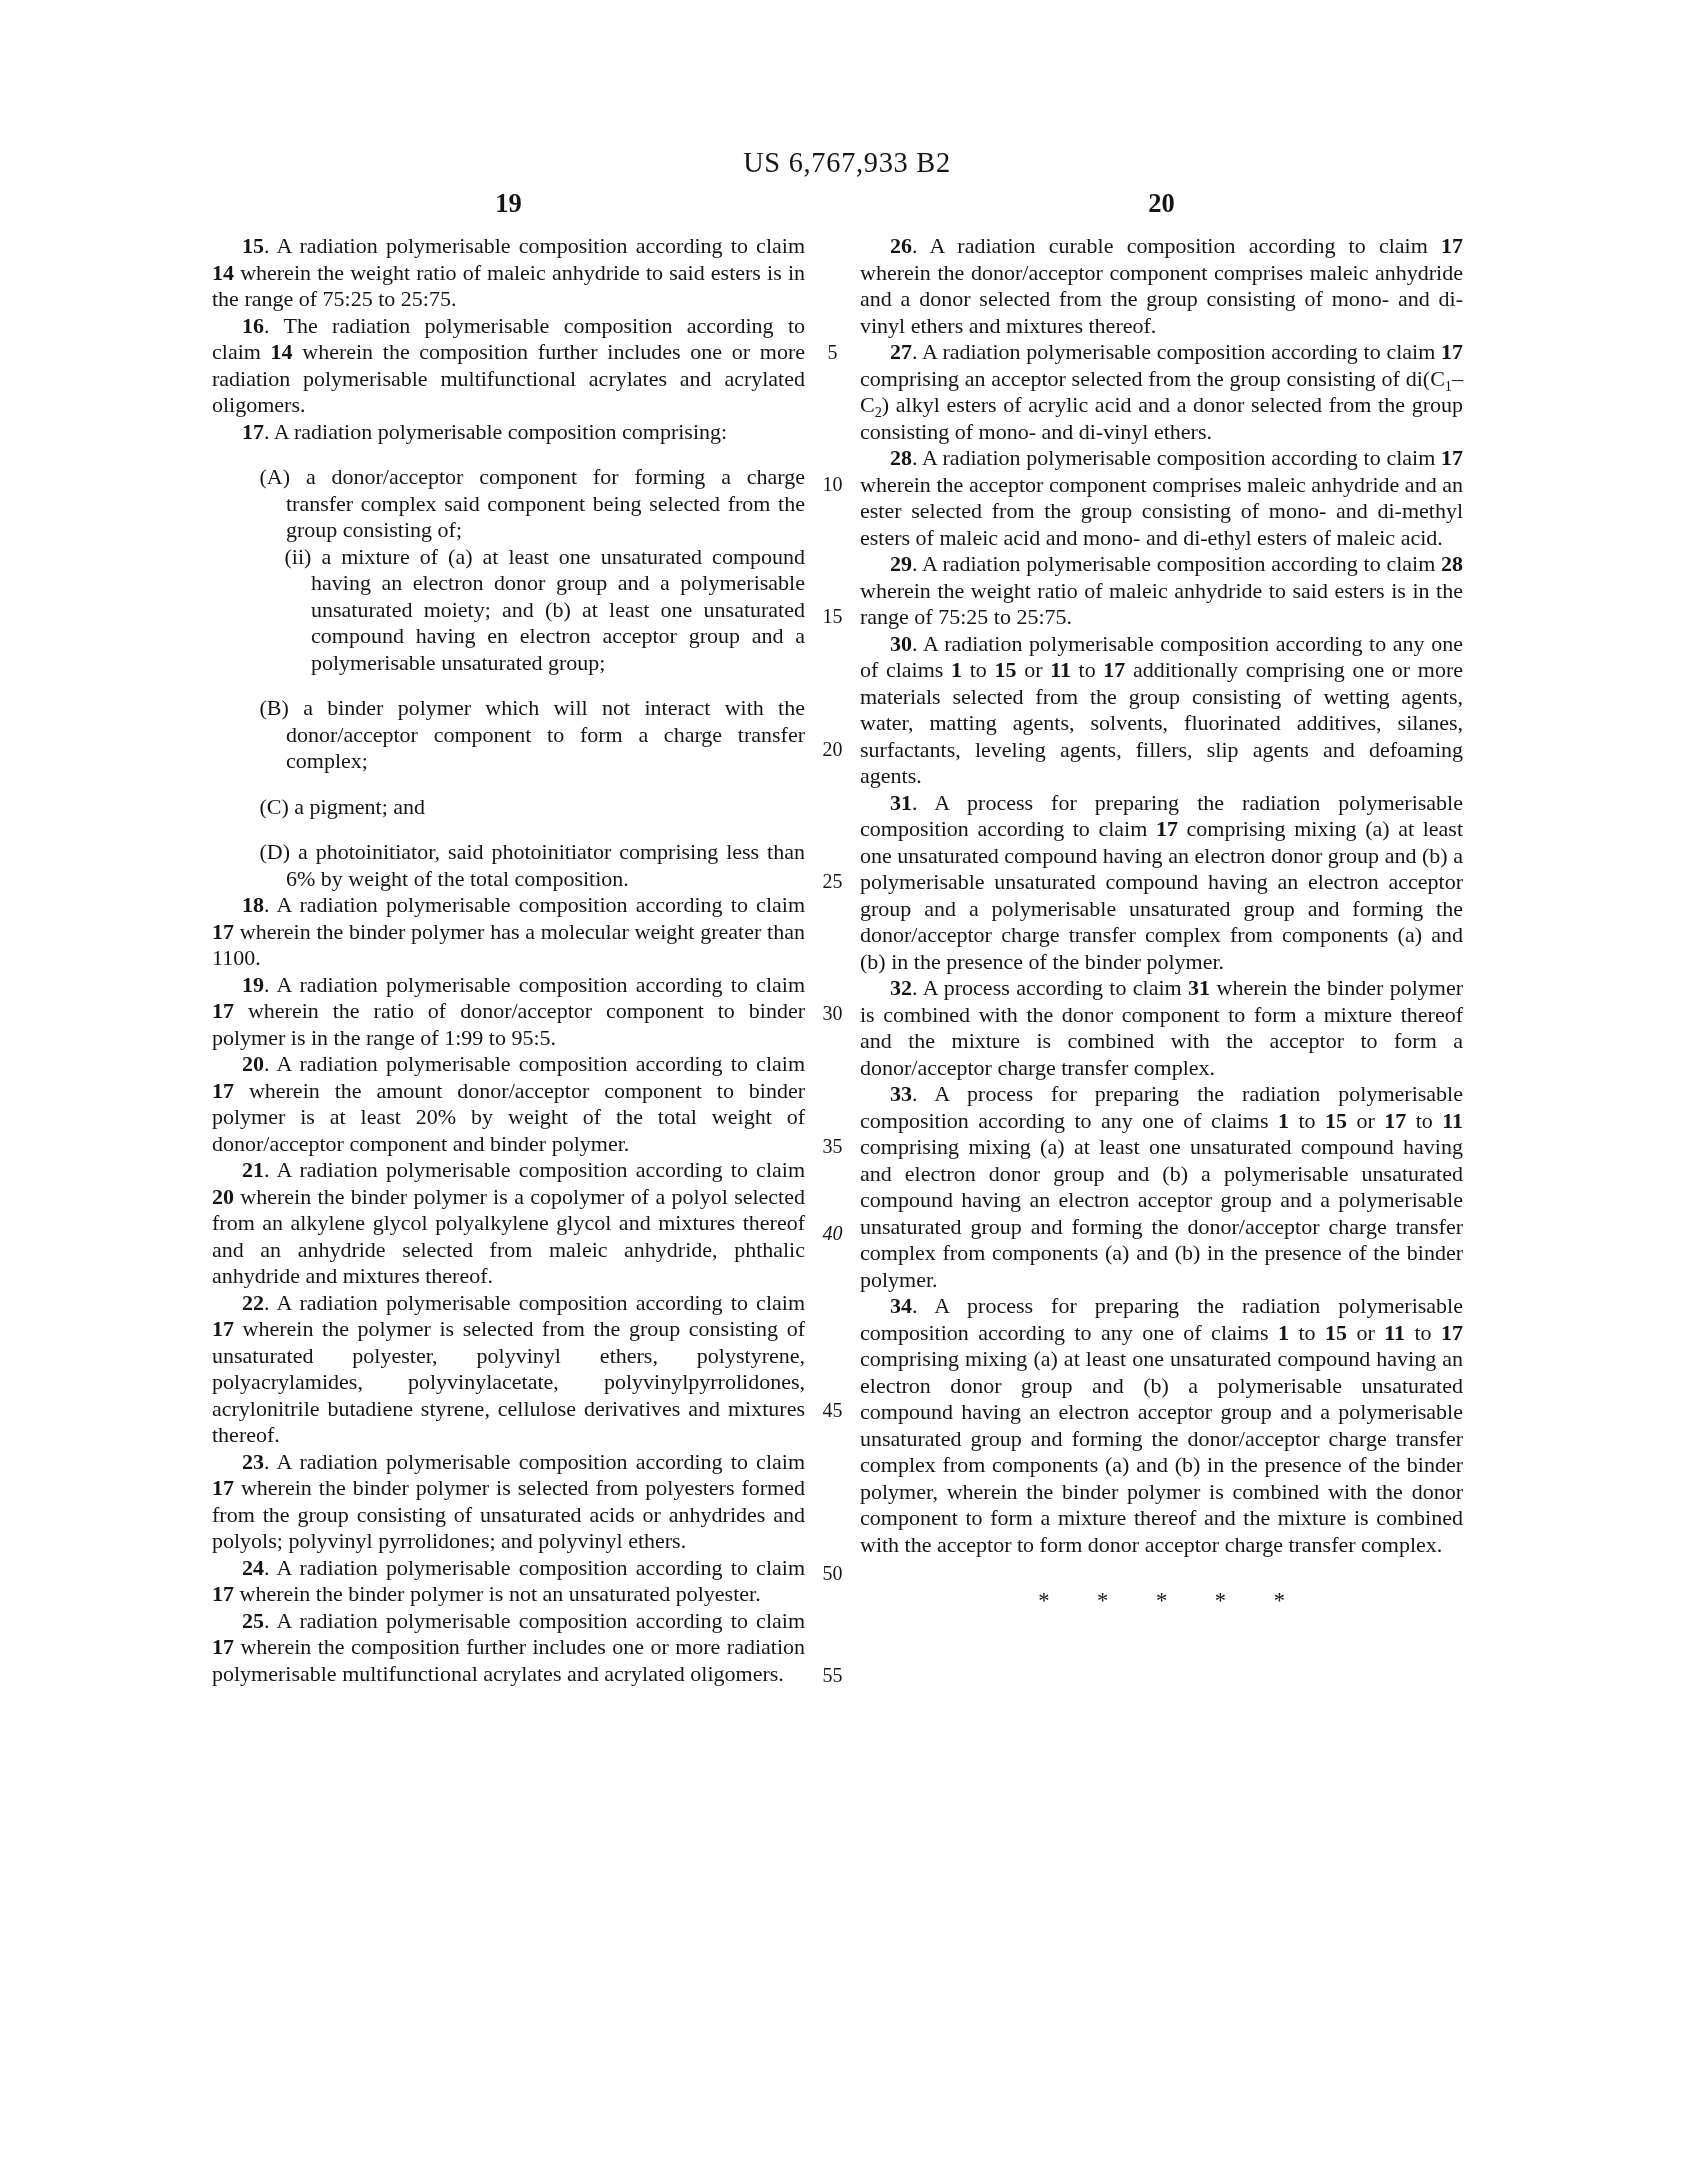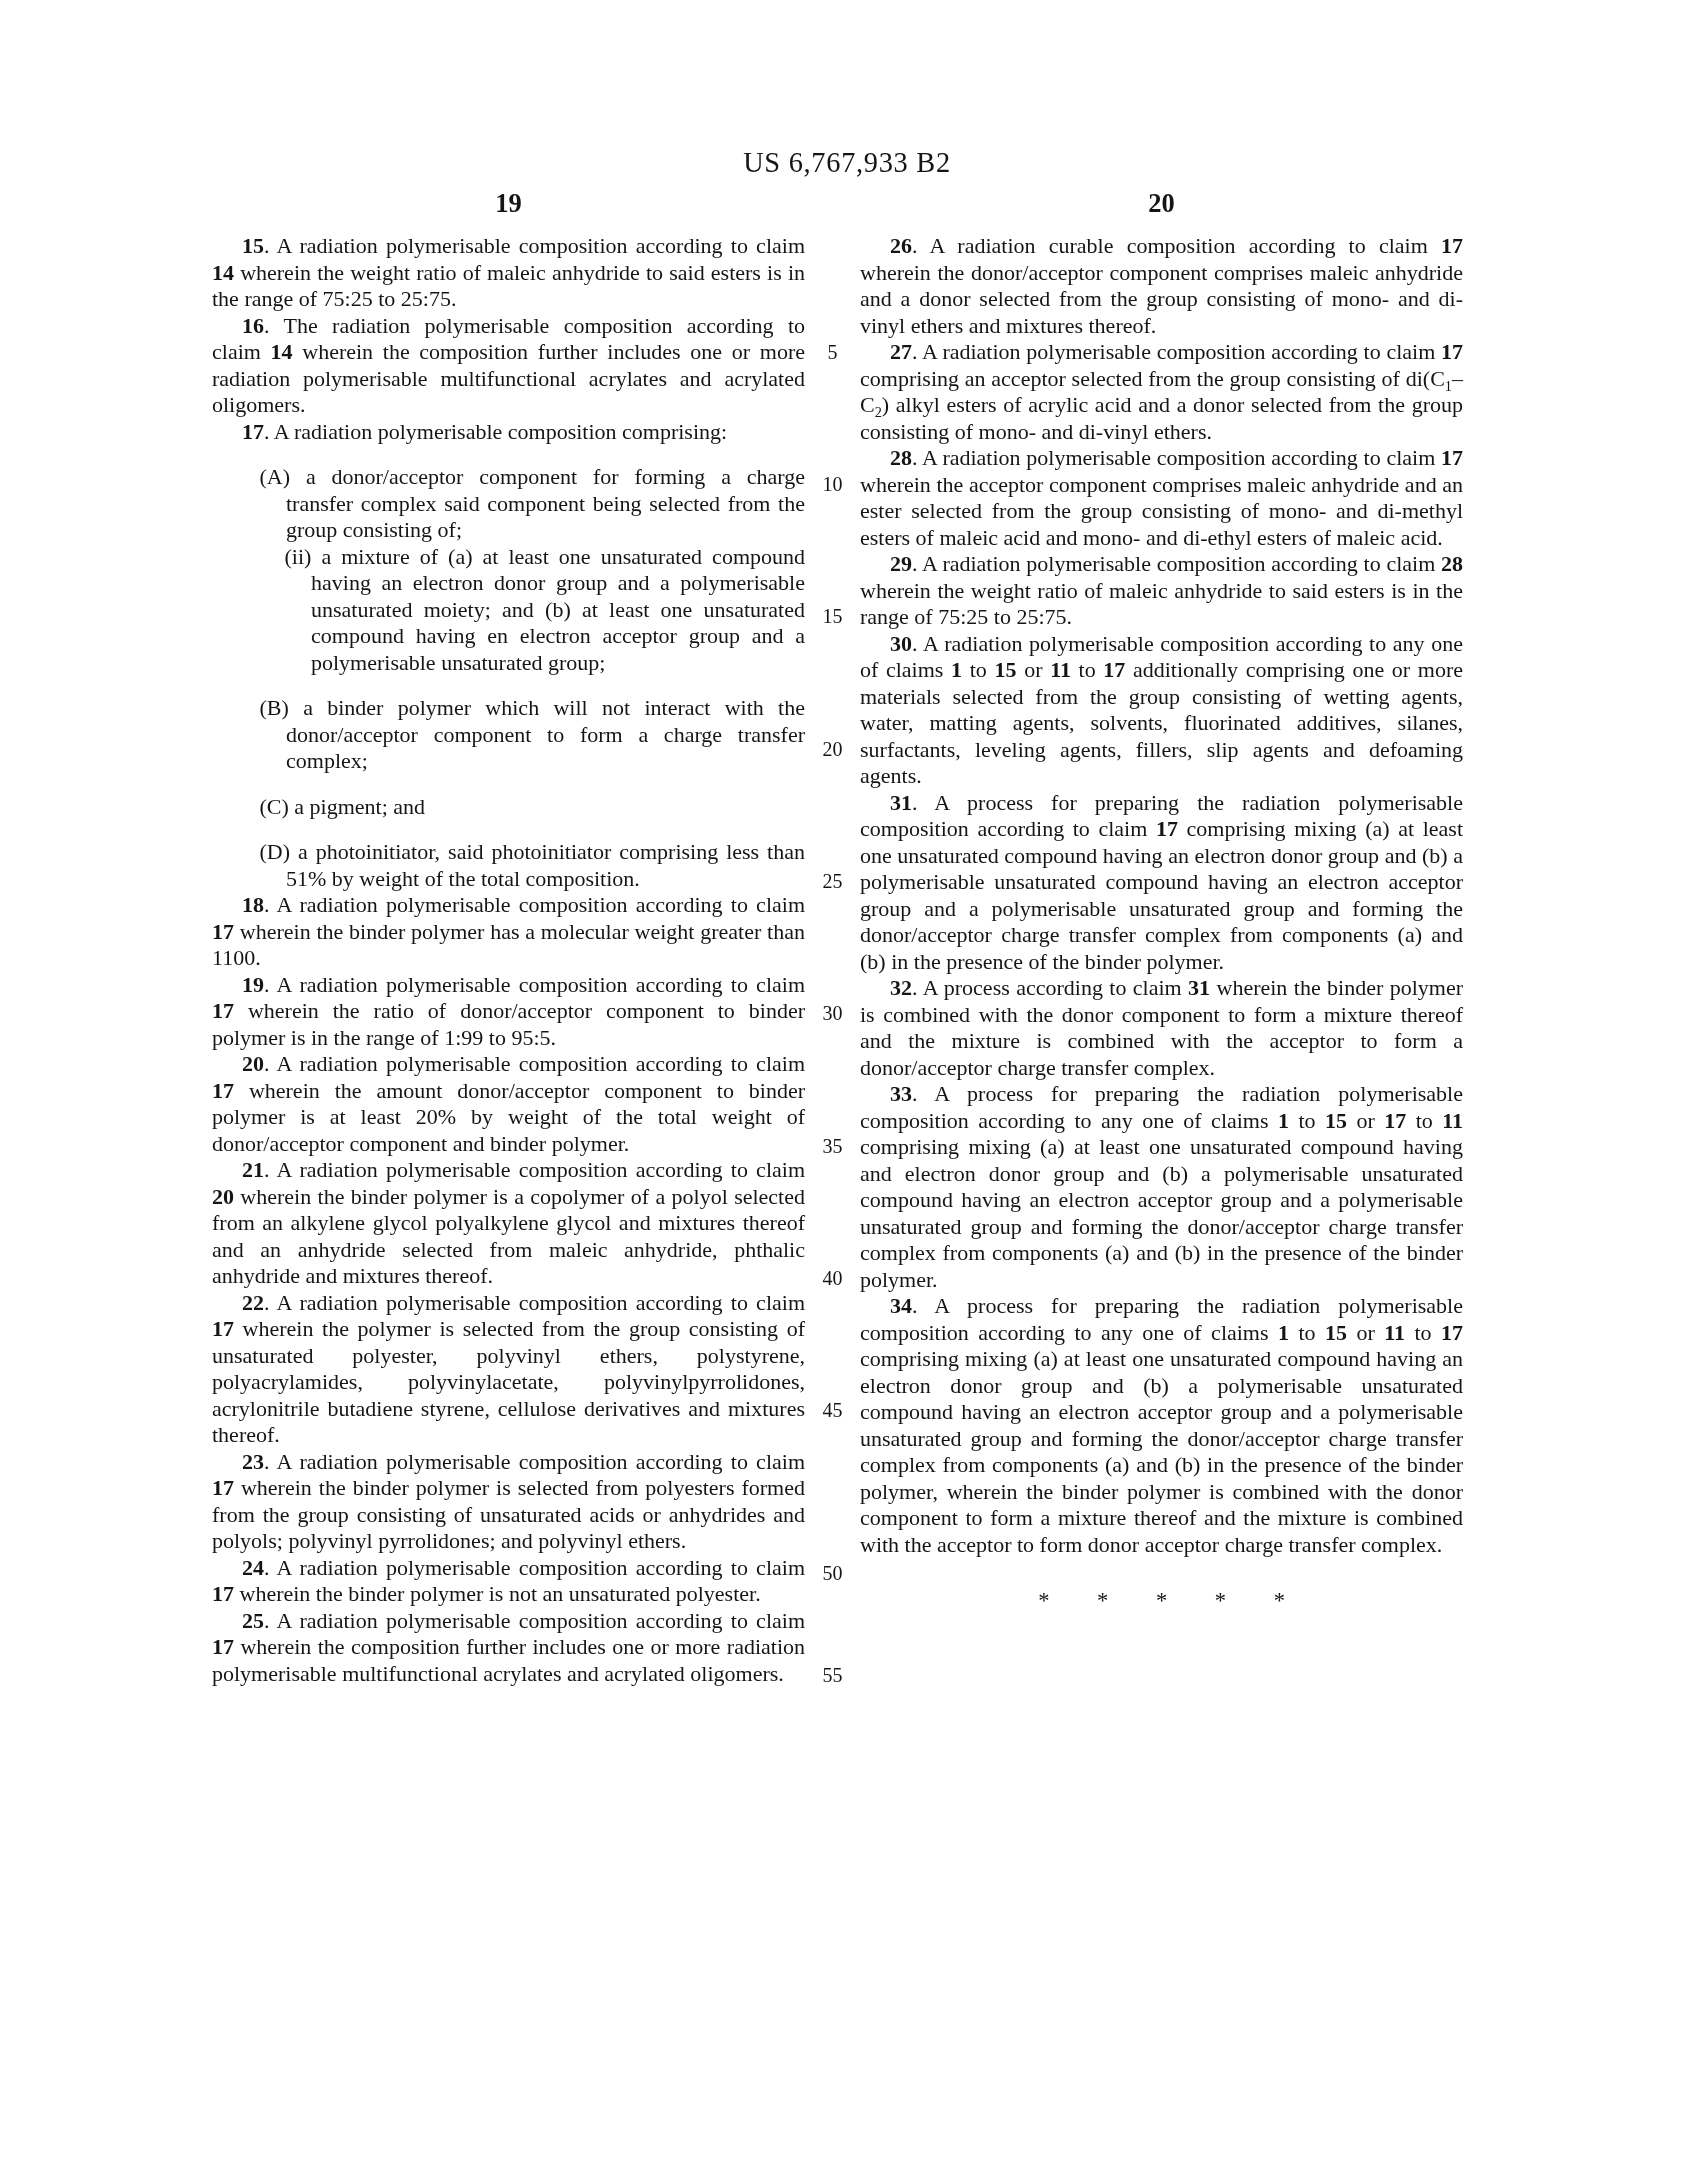--- a/index.html
+++ b/index.html
@@ -49,35 +49,35 @@
   <div class="colnum right">20</div>
 
   <div class="gutter">
       <span style="top: 106px;">5</span>
       <span style="top: 238px;">10</span>
       <span style="top: 370px;">15</span>
       <span style="top: 503px;">20</span>
       <span style="top: 635px;">25</span>
       <span style="top: 767px;">30</span>
       <span style="top: 900px;">35</span>
-      <span style="top: 1032px;">40</span>
+      <span style="top: 987px; font-style: italic;">40</span>
       <span style="top: 1164px;">45</span>
       <span style="top: 1297px; margin-top: 30px;">50</span>
       <span style="top: 1429px;">55</span>
     </div>
 
   <div class="column left">
       <div class="para claim"><b>15</b><span>. A radiation polymerisable composition according to claim </span><b>14</b><span> wherein the weight ratio of maleic anhydride to said esters is in the range of 75:25 to 25:75.</span></div>
       <div class="para claim"><b>16</b><span>. The radiation polymerisable composition according to claim </span><b>14</b><span> wherein the composition further includes one or more radiation polymerisable multifunctional acrylates and acrylated oligomers.</span></div>
       <div class="para claim"><b>17</b><span>. A radiation polymerisable composition comprising:</span></div>
       <div class="para sub-a"><span>(A) a donor/acceptor component for forming a charge transfer complex said component being selected from the group consisting of;</span></div>
       <div class="para sub-i"><span>(ii) a mixture of (a) at least one unsaturated compound having an electron donor group and a polymerisable unsaturated moiety; and (b) at least one unsaturated compound having en electron acceptor group and a polymerisable unsaturated group;</span></div>
       <div class="para sub-a"><span>(B) a binder polymer which will not interact with the donor/acceptor component to form a charge transfer complex;</span></div>
       <div class="para sub-a"><span>(C) a pigment; and</span></div>
-      <div class="para sub-a"><span>(D) a photoinitiator, said photoinitiator comprising less than 51% by weight of the total composition.</span></div>
+      <div class="para sub-a"><span>(D) a photoinitiator, said photoinitiator comprising less than 6% by weight of the total composition.</span></div>
       <div class="para claim"><b>18</b><span>. A radiation polymerisable composition according to claim </span><b>17</b><span> wherein the binder polymer has a molecular weight greater than 1100.</span></div>
       <div class="para claim"><b>19</b><span>. A radiation polymerisable composition according to claim </span><b>17</b><span> wherein the ratio of donor/acceptor component to binder polymer is in the range of 1:99 to 95:5.</span></div>
       <div class="para claim"><b>20</b><span>. A radiation polymerisable composition according to claim </span><b>17</b><span> wherein the amount donor/acceptor component to binder polymer is at least 20% by weight of the total weight of donor/acceptor component and binder polymer.</span></div>
       <div class="para claim"><b>21</b><span>. A radiation polymerisable composition according to claim </span><b>20</b><span> wherein the binder polymer is a copolymer of a polyol selected from an alkylene glycol polyalkylene glycol and mixtures thereof and an anhydride selected from maleic anhydride, phthalic anhydride and mixtures thereof.</span></div>
       <div class="para claim"><b>22</b><span>. A radiation polymerisable composition according to claim </span><b>17</b><span> wherein the polymer is selected from the group consisting of unsaturated polyester, polyvinyl ethers, polystyrene, polyacrylamides, polyvinylacetate, polyvinylpyrrolidones, acrylonitrile butadiene styrene, cellulose derivatives and mixtures thereof.</span></div>
       <div class="para claim"><b>23</b><span>. A radiation polymerisable composition according to claim </span><b>17</b><span> wherein the binder polymer is selected from polyesters formed from the group consisting of unsaturated acids or anhydrides and polyols; polyvinyl pyrrolidones; and polyvinyl ethers.</span></div>
       <div class="para claim"><b>24</b><span>. A radiation polymerisable composition according to claim </span><b>17</b><span> wherein the binder polymer is not an unsaturated polyester.</span></div>
       <div class="para claim"><b>25</b><span>. A radiation polymerisable composition according to claim </span><b>17</b><span> wherein the composition further includes one or more radiation polymerisable multifunctional acrylates and acrylated oligomers.</span></div>
     </div>
 

